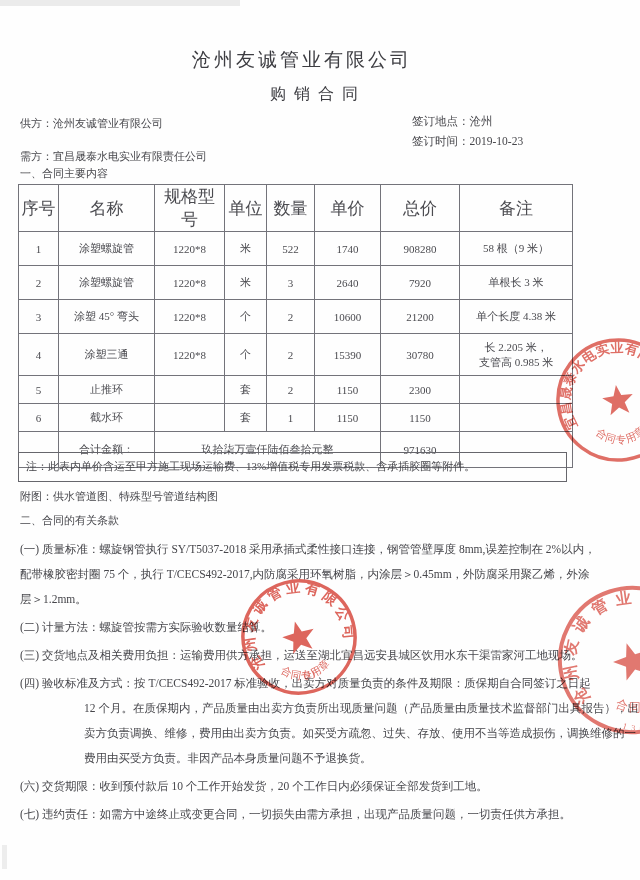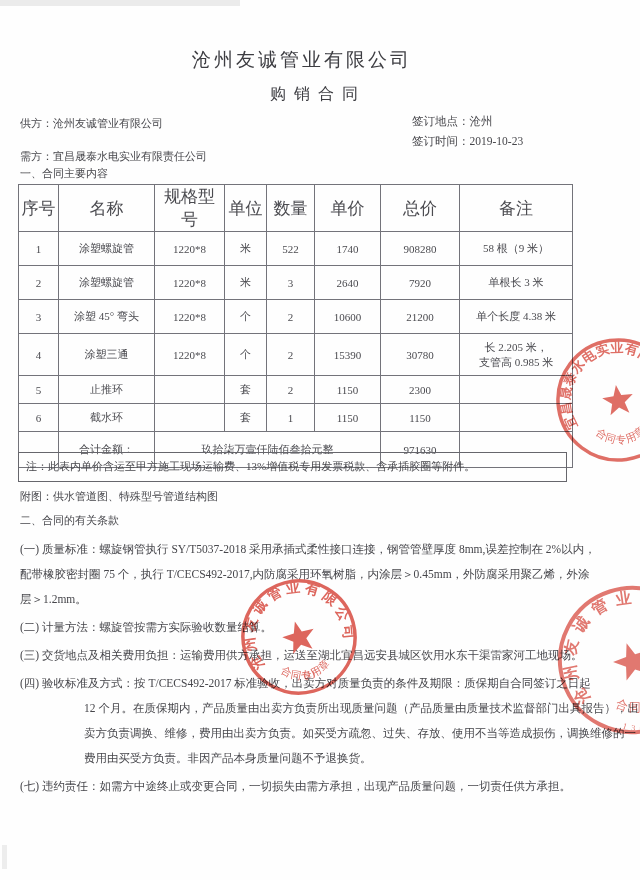--- a/index.html
+++ b/index.html
@@ -177,20 +177,23 @@
       <div class="clause">
         <div class="cline">(三) 交货地点及相关费用负担：运输费用供方承担，运送至湖北宜昌远安县城区饮用水东干渠雷家河工地现场。</div>
       </div>
       <div class="clause">
         <div class="cline">(四) 验收标准及方式：按 T/CECS492-2017 标准验收，出卖方对质量负责的条件及期限：质保期自合同签订之日起</div>
         <div class="cline ind">12 个月。在质保期内，产品质量由出卖方负责所出现质量问题（产品质量由质量技术监督部门出具报告），出</div>
         <div class="cline ind">卖方负责调换、维修，费用由出卖方负责。如买受方疏忽、过失、存放、使用不当等造成损伤，调换维修的一</div>
         <div class="cline ind">费用由买受方负责。非因产品本身质量问题不予退换货。</div>
       </div>
       <div class="clause">
+        <div class="cline">(六) 交货期限：收到预付款后 10 个工作开始发货，20 个工作日内必须保证全部发货到工地。</div>
+      </div>
+      <div class="clause">
         <div class="cline">(七) 违约责任：如需方中途终止或变更合同，一切损失由需方承担，出现产品质量问题，一切责任供方承担。</div>
       </div>
     </div>
 
   <svg class="stamp" style="left:543px;top:325px;opacity:.8;" width="150" height="150" viewBox="0 0 150 150">
     <defs>
       <path id="a-arc" d="M 31.5,95.3 A 48,48 0 1 1 118.5,95.3" fill="none"></path>
       <path id="a-bot" d="M 48,105 A 34,34 0 0 0 102,105" fill="none"></path>
     </defs>
     <g transform="rotate(-8 75 75)" stroke="none">

